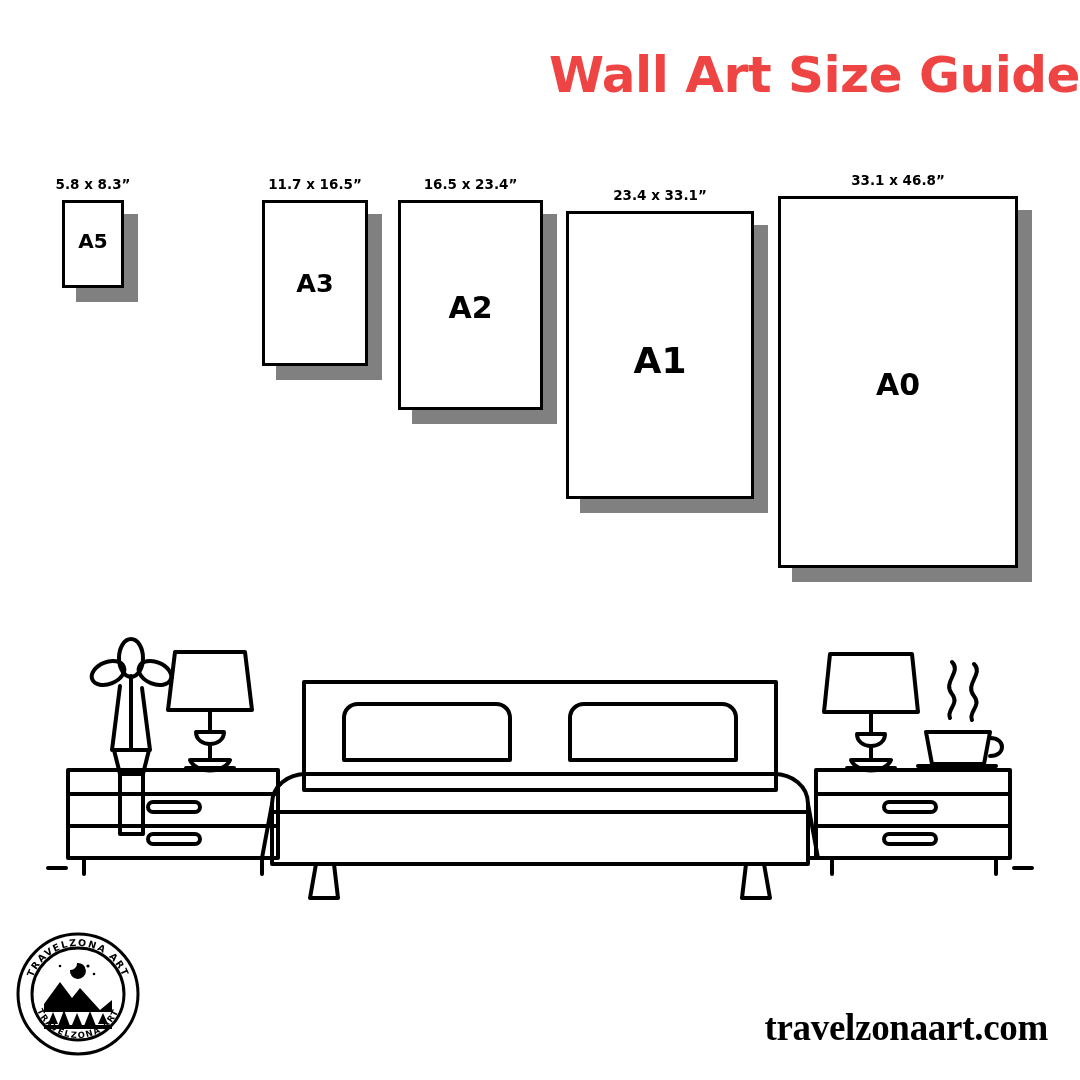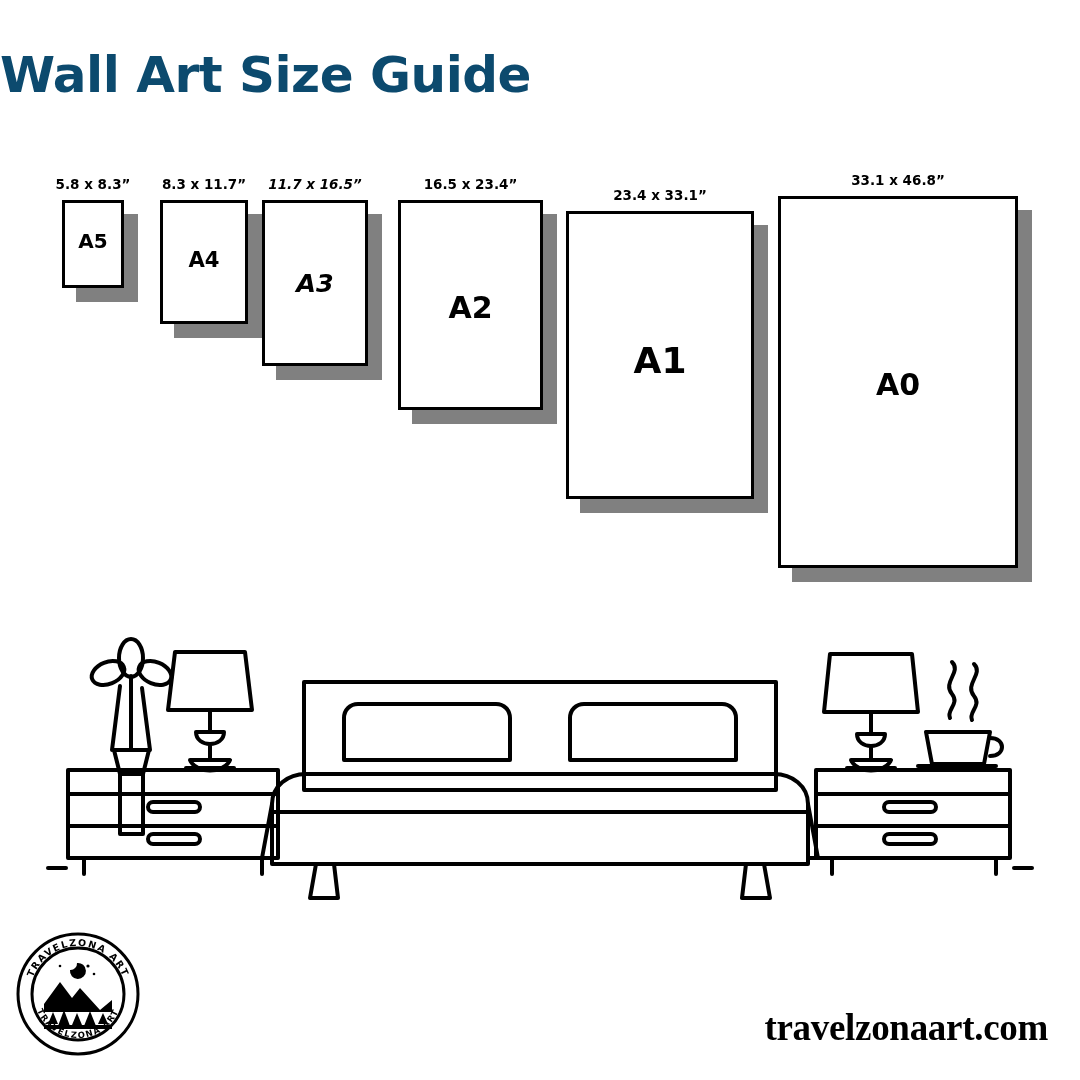--- a/index.html
+++ b/index.html
@@ -14,25 +14,25 @@
     font-family: "DejaVu Sans", sans-serif;
     overflow: hidden;
   }
 
   
   #page-title {
     position: absolute;
     top: 46px;
     left: 0;
     width: 1080px;
-    text-align: left;
+    text-align: right;
     font-size: 50px;
     font-weight: 700;
     letter-spacing: -0.5px;
-    color: #0c4a6e;
+    color: #ef4444;
   }
 
   
   #frames {
     position: absolute;
     left: 0;
     top: 0;
     width: 1080px;
     height: 620px;
   }
@@ -102,28 +102,21 @@
 <div id="page-title">Wall Art Size Guide</div>
 
 <div id="frames">
     <div class="frame-group" style="left: 62px; top: 200px; width: 62px; height: 88px;">
       <div class="frame-dim" style="top: -24px;">5.8 x 8.3”</div>
       <div class="frame-shadow" style="left: 14px; top: 14px; width: 62px; height: 88px; background: rgb(128, 128, 128);"></div>
       <div class="frame-box" style="left: 0px; top: 0px; width: 62px; height: 88px; background: rgb(255, 255, 255); border-color: rgb(0, 0, 0);">
         <div class="frame-label" style="top: 26px; font-size: 20px;">A5</div>
       </div>
     </div>
-    <div class="frame-group" style="left: 160px; top: 200px; width: 88px; height: 124px;">
-      <div class="frame-dim" style="top: -24px;">8.3 x 11.7”</div>
-      <div class="frame-shadow" style="left: 14px; top: 14px; width: 88px; height: 124px; background: rgb(128, 128, 128);"></div>
-      <div class="frame-box" style="left: 0px; top: 0px; width: 88px; height: 124px; background: rgb(255, 255, 255); border-color: rgb(0, 0, 0);">
-        <div class="frame-label" style="top: 44px; font-size: 21.12px;">A4</div>
-      </div>
-    </div>
-    <div class="frame-group" style="left: 262px; top: 200px; width: 106px; height: 166px; font-style: italic;">
+    <div class="frame-group" style="left: 262px; top: 200px; width: 106px; height: 166px;">
       <div class="frame-dim" style="top: -24px;">11.7 x 16.5”</div>
       <div class="frame-shadow" style="left: 14px; top: 14px; width: 106px; height: 166px; background: rgb(128, 128, 128);"></div>
       <div class="frame-box" style="left: 0px; top: 0px; width: 106px; height: 166px; background: rgb(255, 255, 255); border-color: rgb(0, 0, 0);">
         <div class="frame-label" style="top: 65px; font-size: 25.44px;">A3</div>
       </div>
     </div>
     <div class="frame-group" style="left: 398px; top: 200px; width: 145px; height: 210px;">
       <div class="frame-dim" style="top: -24px;">16.5 x 23.4”</div>
       <div class="frame-shadow" style="left: 14px; top: 14px; width: 145px; height: 210px; background: rgb(128, 128, 128);"></div>
       <div class="frame-box" style="left: 0px; top: 0px; width: 145px; height: 210px; background: rgb(255, 255, 255); border-color: rgb(0, 0, 0); padding-left: 13px;">

